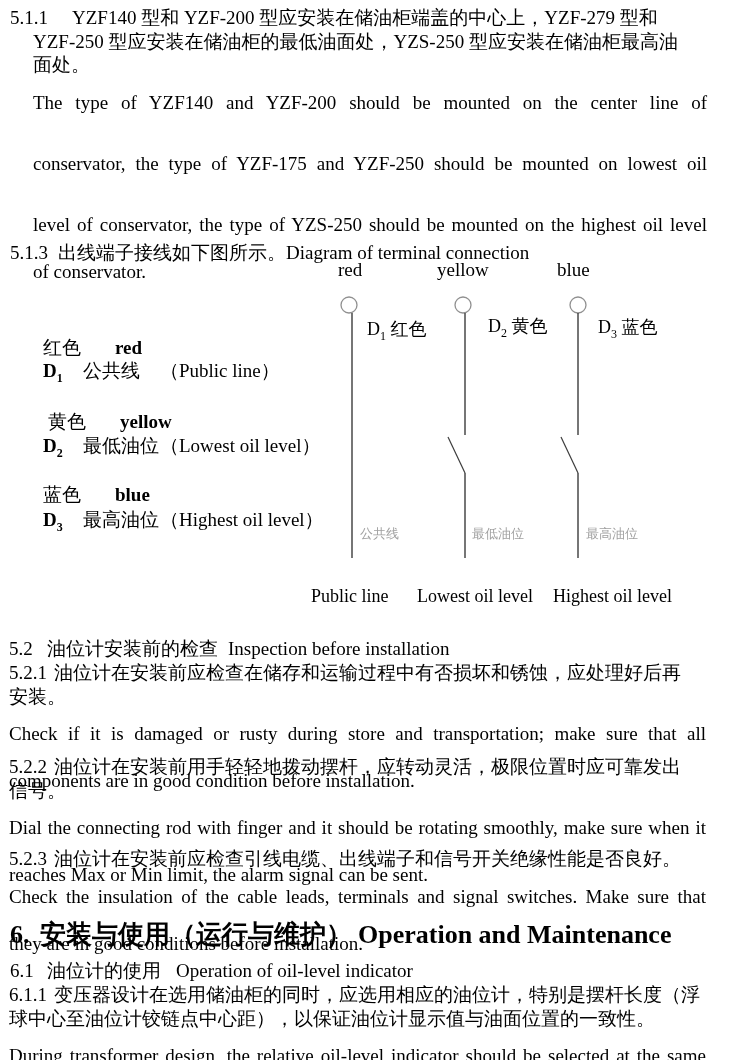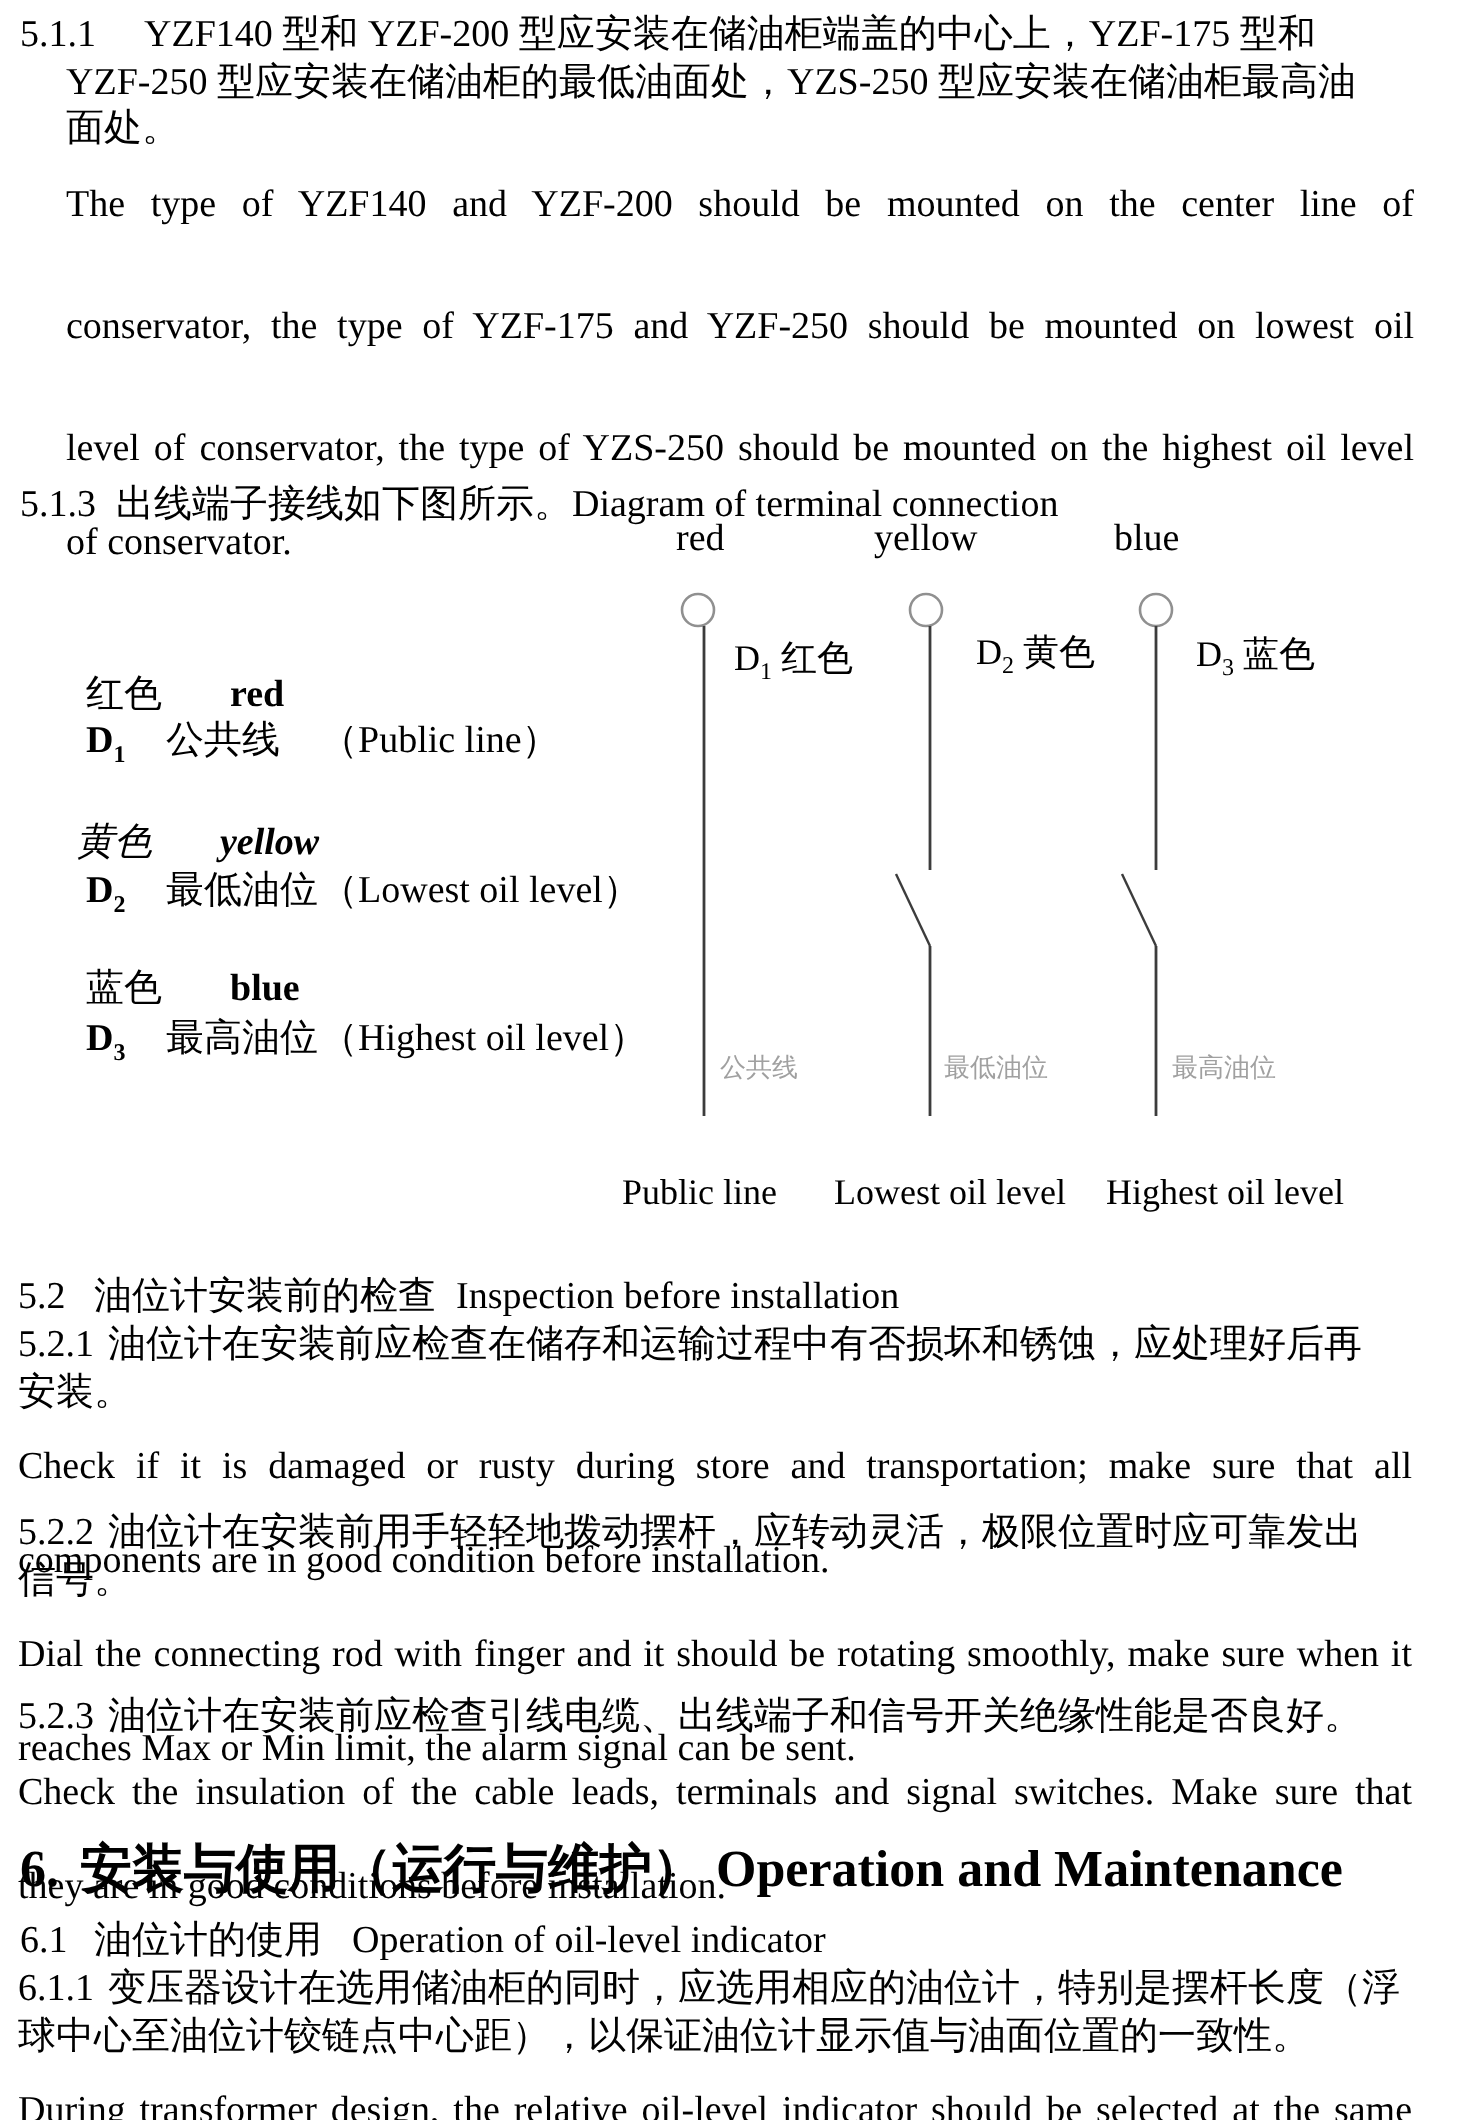--- a/index.html
+++ b/index.html
@@ -34,21 +34,21 @@
   .dlabel{font-size:18px;}
   .botlabel{font-size:18px;}
   svg text{font-family:"Liberation Serif","DejaVu Serif",serif;}
 </style>
 </head>
 <body>
 
 <div class="page">
 
   <div class="abs" style="left:33px;top:6px;width:674px;">
-    <div class="line outdent23"><span class="num62">5.1.1</span><span>YZF140 型和 YZF-200 型应安装在储油柜端盖的中心上，YZF-175 型和</span></div>
+    <div class="line outdent23"><span class="num62">5.1.1</span><span>YZF140 型和 YZF-200 型应安装在储油柜端盖的中心上，YZF-279 型和</span></div>
     <div class="line">YZF-250 型应安装在储油柜的最低油面处，YZS-250 型应安装在储油柜最高油</div>
     <div class="line">面处。</div>
     <div class="j">The type of YZF140 and YZF-200 should be mounted on the center line of</div>
     <div class="j">conservator, the type of YZF-175 and YZF-250 should be mounted on lowest oil</div>
     <div class="j">level of conservator, the type of YZS-250 should be mounted on the highest oil level</div>
     <div class="line">of conservator.</div>
   </div>
 
 
   <div class="abs" style="left:58px;top:241px;width:649px;">
@@ -79,21 +79,21 @@
     <text x="256" y="250" font-size="13" fill="#a0a0a0">最高油位</text>
   </svg>
 
   <div class="abs line dlabel" style="left:367px;top:318px;"><span>D</span><sub>1</sub> <span>红色</span></div>
   <div class="abs line dlabel" style="left:488px;top:315px;"><span>D</span><sub>2</sub> <span>黄色</span></div>
   <div class="abs line dlabel" style="left:598px;top:316px;"><span>D</span><sub>3</sub> <span>蓝色</span></div>
 
   <div class="abs line" style="left:43px;top:336px;"><span class="leg-zh">红色</span><span class="bold">red</span></div>
   <div class="abs line" style="left:43px;top:359px;"><span class="leg-d"><span>D</span><sub>1</sub></span><span class="leg-desc">公共线</span><span>（Public line）</span></div>
 
-  <div class="abs line" style="left:38px;top:410px;font-style:italic;"><span class="leg-zh">黄色</span><span class="bold">yellow</span></div>
+  <div class="abs line" style="left:48px;top:410px;"><span class="leg-zh">黄色</span><span class="bold">yellow</span></div>
   <div class="abs line" style="left:43px;top:434px;"><span class="leg-d"><span>D</span><sub>2</sub></span><span class="leg-desc">最低油位</span><span>（Lowest oil level）</span></div>
 
   <div class="abs line" style="left:43px;top:483px;"><span class="leg-zh">蓝色</span><span class="bold">blue</span></div>
   <div class="abs line" style="left:43px;top:508px;"><span class="leg-d"><span>D</span><sub>3</sub></span><span class="leg-desc">最高油位</span><span>（Highest oil level）</span></div>
 
   <div class="abs line botlabel" style="left:311px;top:585px;">Public line</div>
   <div class="abs line botlabel" style="left:417px;top:585px;">Lowest oil level</div>
   <div class="abs line botlabel" style="left:553px;top:585px;">Highest oil level</div>
 
   <div class="abs line" style="left:9px;top:637px;"><span class="num38">5.2</span><span>油位计安装前的检查</span><span style="margin-left:10px;">Inspection before installation</span></div>

